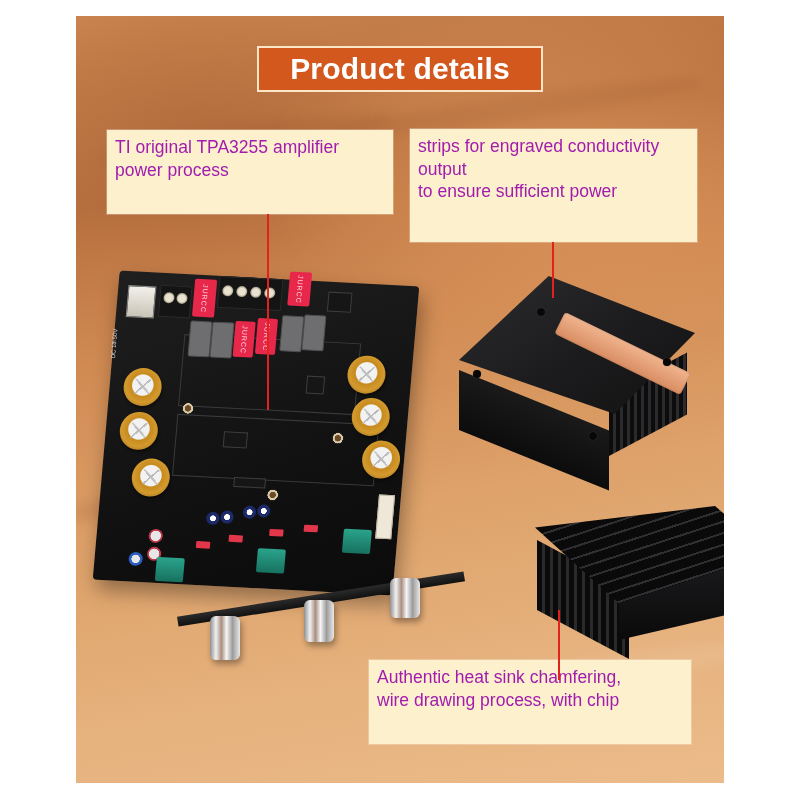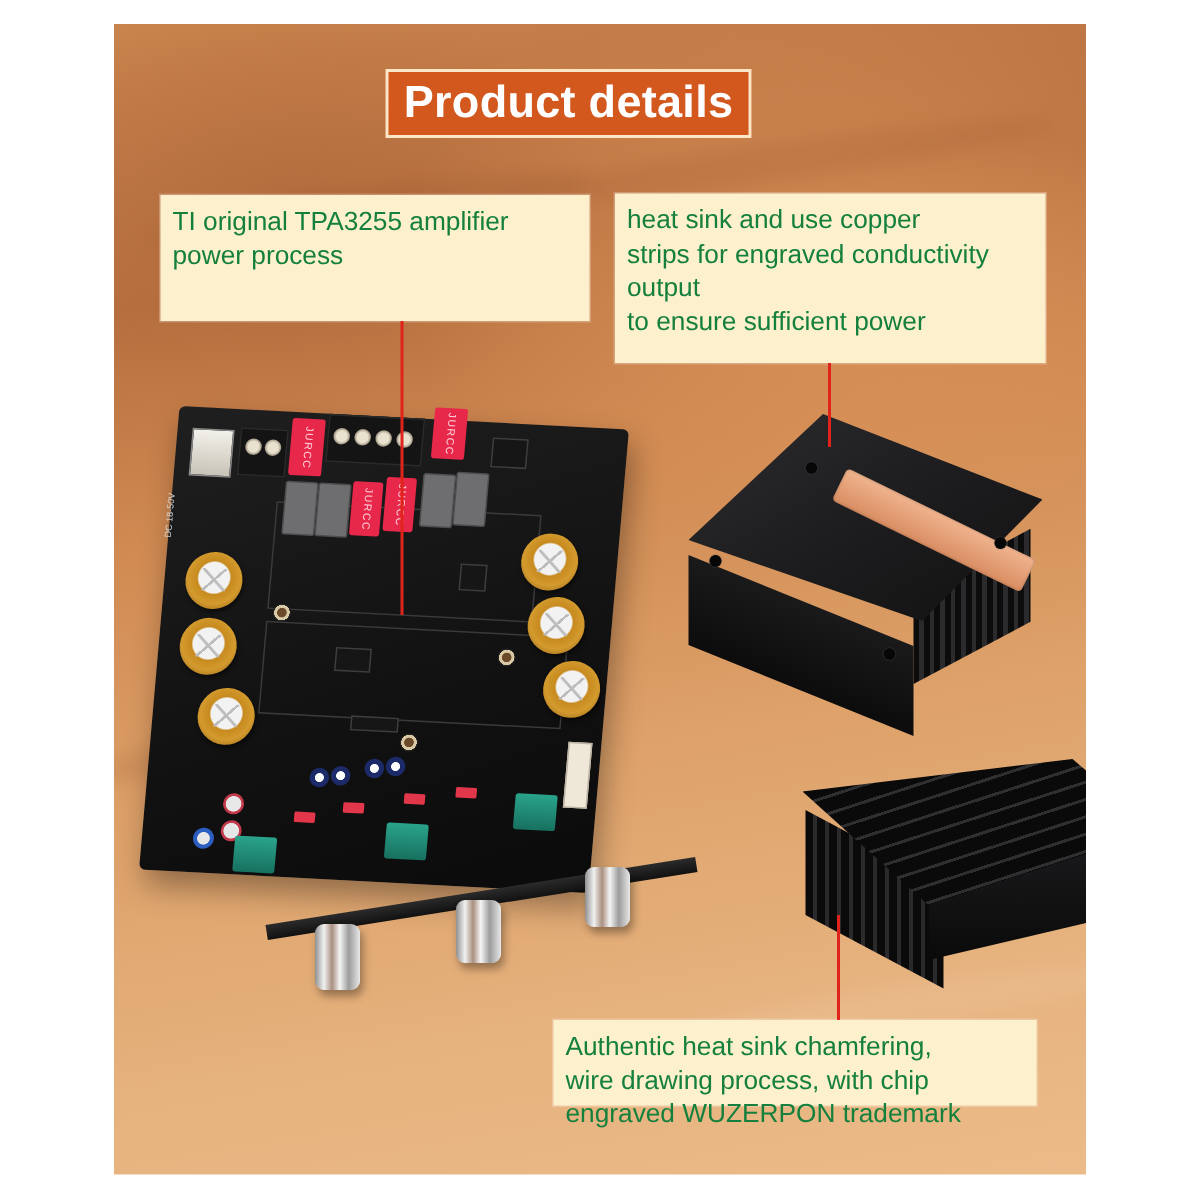--- a/index.html
+++ b/index.html
@@ -11,27 +11,27 @@
     position: absolute; left: 76px; top: 16px; width: 648px; height: 767px; overflow: hidden;
     background:
       radial-gradient(ellipse 420px 260px at 480px 160px, rgba(232,160,100,0.55), rgba(0,0,0,0) 70%),
       radial-gradient(ellipse 300px 200px at 120px 120px, rgba(160,90,50,0.35), rgba(0,0,0,0) 70%),
       linear-gradient(170deg, #c9834d 0%, #b8703f 22%, #d08a52 40%, #dea26a 62%, #e6b27e 82%, #ebbb89 100%);
   }
   
   .streak { position: absolute; height: 26px; border-radius: 50%; background: rgba(120,60,25,0.12); filter: blur(6px); transform: rotate(-8deg); }
 
   .title-box {
-    position: absolute; left: 181px; top: 30px; width: 244px; height: 46px;
+    position: absolute; left: 181px; top: 30px; width: 286px; height: 46px;
     background: #d2581d; border: 2px solid #fbe7c8; box-sizing: border-box;
     display: flex; align-items: center; justify-content: center;
     color: #ffffff; font-size: 30px; font-weight: bold; letter-spacing: 0.2px;
   }
   .callout {
-    position: absolute; background: #fdf0cc; color: #15803d; box-sizing: border-box;
+    position: absolute; background: #fdf0cc; color: #a21caf; box-sizing: border-box;
     font-size: 17.5px; line-height: 22.5px; padding: 6px 8px;
     box-shadow: 0 0 0 1px rgba(255,255,255,0.25);
   }
   .line { position: absolute; width: 2px; background: #e0241b; }
 
   
   .board {
     position: absolute; left: 30px; top: 262px; width: 300px; height: 310px;
     background: linear-gradient(160deg, #1f1f20 0%, #111112 60%, #0b0b0c 100%);
     transform: rotate(3deg) skewX(-2deg); border-radius: 4px;
@@ -198,25 +198,23 @@
 
 <div class="title-box" style="left:257px; top:46px;">Product details</div>
 
 <div class="callout" style="left:107px; top:130px; width:286px; height:84px;">
   <div>TI original TPA3255 amplifier</div>
   <div>power process</div>
 </div>
 <div class="line" style="left:267px; top:214px; height:196px;"></div>
 
 <div class="callout" style="left:410px; top:129px; width:287px; height:113px;">
-  <div>heat sink and use copper</div>
   <div>strips for engraved conductivity</div>
   <div>output</div>
   <div>to ensure sufficient power</div>
 </div>
 <div class="line" style="left:552px; top:242px; height:56px;"></div>
 
-<div class="callout" style="left:369px; top:680px; width:322px; height:57px;">
+<div class="callout" style="left:369px; top:660px; width:322px; height:84px;">
   <div>Authentic heat sink chamfering,</div>
   <div>wire drawing process, with chip</div>
-  <div>engraved WUZERPON trademark</div>
 </div>
 <div class="line" style="left:558px; top:610px; height:70px;"></div>
 
 </body></html>

